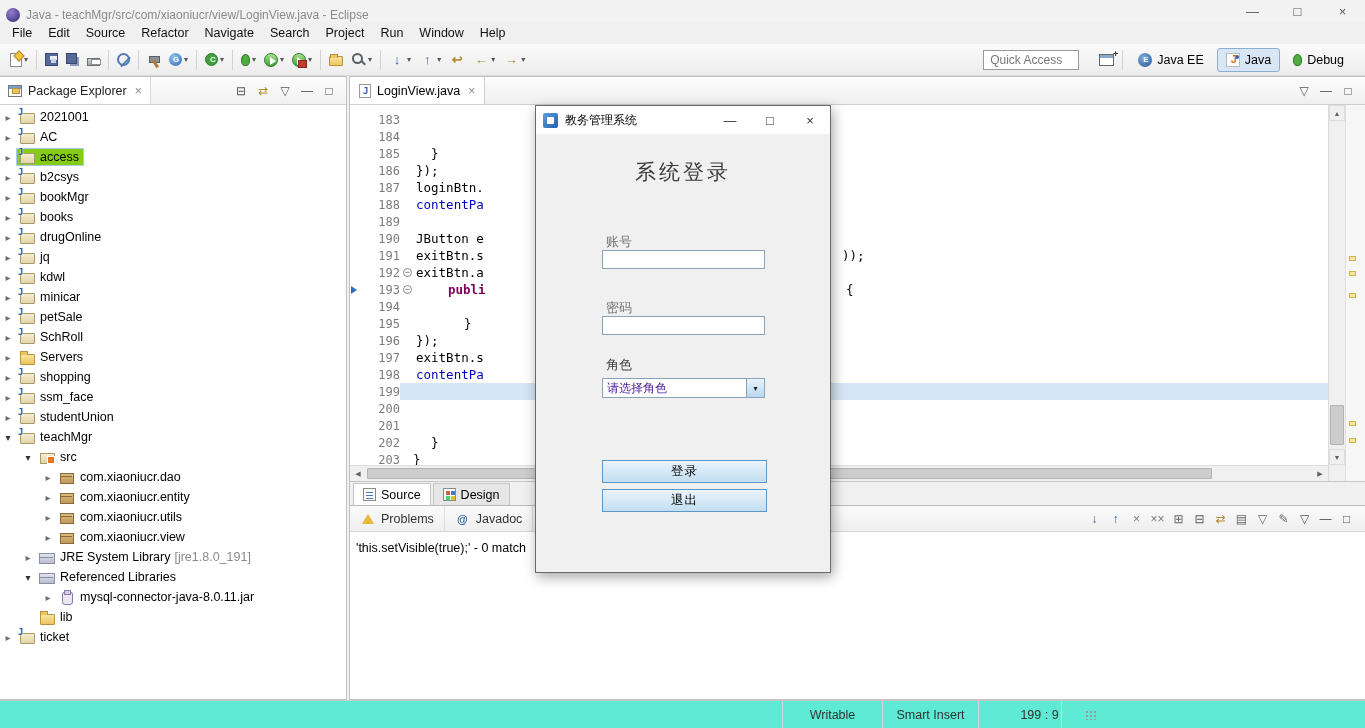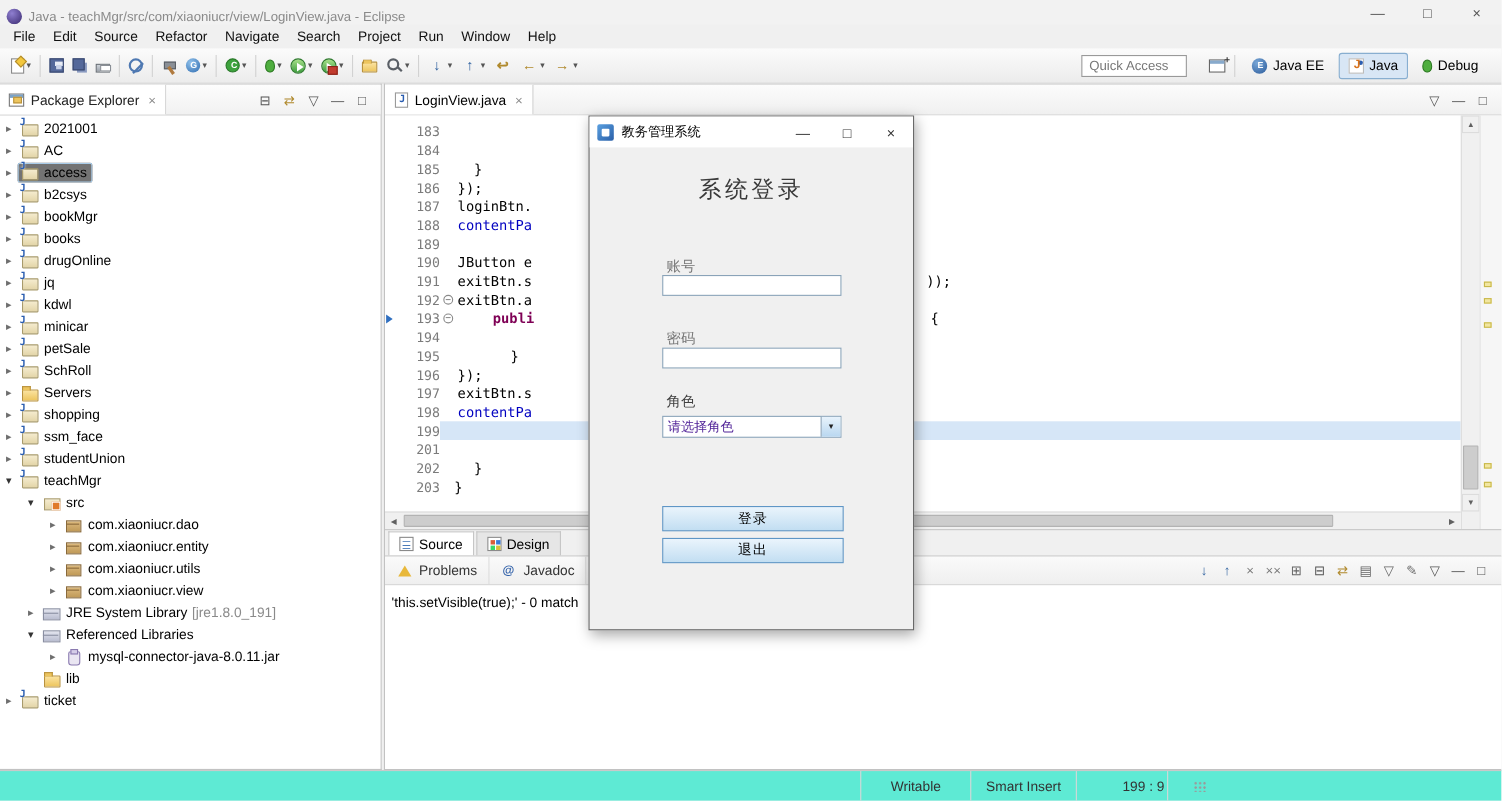--- a/index.html
+++ b/index.html
@@ -77,21 +77,21 @@
 .vh-icons{margin-left:auto;display:flex;align-items:center;padding-right:6px}
 .vh-ico{width:22px;text-align:center;font-size:12px}
 .i-packexp{width:14px;height:12px;border:1px solid #777;background:#fff;position:relative;flex:none}
 .i-packexp::before{content:'';position:absolute;top:0;left:0;right:0;height:3px;background:#7aa2c8}
 .i-packexp::after{content:'';position:absolute;left:3px;bottom:2px;width:6px;height:4px;background:#edc55e;border:1px solid #b8923e}
 #tree{flex:1;overflow:hidden;padding-top:2px}
 .trow{height:20px;display:flex;align-items:center}
 .chev{width:16px;text-align:center;color:#6e6e6e;font-size:10px;flex:none}
 .chev.exp{color:#333}
 .rowinner{display:flex;align-items:center;height:18px;padding:0 5px 0 2px;border-radius:2px}
-.trow.selected .rowinner{background:#737373;box-shadow:inset 0 0 0 1px #a8cbe8}
+.trow.selected .rowinner{background:#84cc16;box-shadow:inset 0 0 0 1px #a8cbe8}
 .tlabel{margin-left:5px;white-space:nowrap}
 .tsuffix{color:#8a8a8a;margin-left:4px;white-space:nowrap}
 .ti{width:17px;height:16px;position:relative;flex:none}
 .ti-java-project::before{content:'';position:absolute;left:2px;top:4px;width:13px;height:9px;background:linear-gradient(#f5eccf,#e3d5a8);border:1px solid #a89a6a;border-radius:1px}
 .ti-java-project::after{content:'J';position:absolute;left:0px;top:-2px;font:bold 9px "DejaVu Sans Mono",monospace;color:#2a5db0;text-shadow:0 0 2px #fff}
 .ti-folder::before{content:'';position:absolute;left:2px;top:5px;width:13px;height:9px;background:linear-gradient(#fbe3a0,#edc55e);border:1px solid #b8923e;border-radius:1px}
 .ti-folder::after{content:'';position:absolute;left:2px;top:2px;width:6px;height:3px;background:#edc55e;border:1px solid #b8923e;border-bottom:none}
 .ti-source-folder::before{content:'';position:absolute;left:2px;top:4px;width:13px;height:9px;background:linear-gradient(#f5eccf,#e3d5a8);border:1px solid #a89a6a}
 .ti-source-folder::after{content:'';position:absolute;right:0px;bottom:1px;width:6px;height:6px;background:#e07a2a;border:1px solid #fff}
 .ti-package::before{content:'';position:absolute;left:2px;top:4px;width:12px;height:9px;background:linear-gradient(#ddba7e,#c09a58);border:1px solid #8a6a3a}
@@ -610,20 +610,23 @@
         <span class="frag c-plain" style="left: 66px;">exitBtn.s</span>
       </div>
       <div class="cline">
         <span class="lnum">198</span>
         <span class="frag c-field" style="left: 66px;">contentPa</span>
       </div>
       <div class="cline current">
         <span class="lnum">199</span>
       </div>
       <div class="cline">
+        <span class="lnum">200</span>
+      </div>
+      <div class="cline">
         <span class="lnum">201</span>
       </div>
       <div class="cline">
         <span class="lnum">202</span>
         <span class="frag c-plain" style="left: 81px;">}</span>
       </div>
       <div class="cline">
         <span class="lnum">203</span>
         <span class="frag c-plain" style="left: 63px;">}</span>
       </div>

